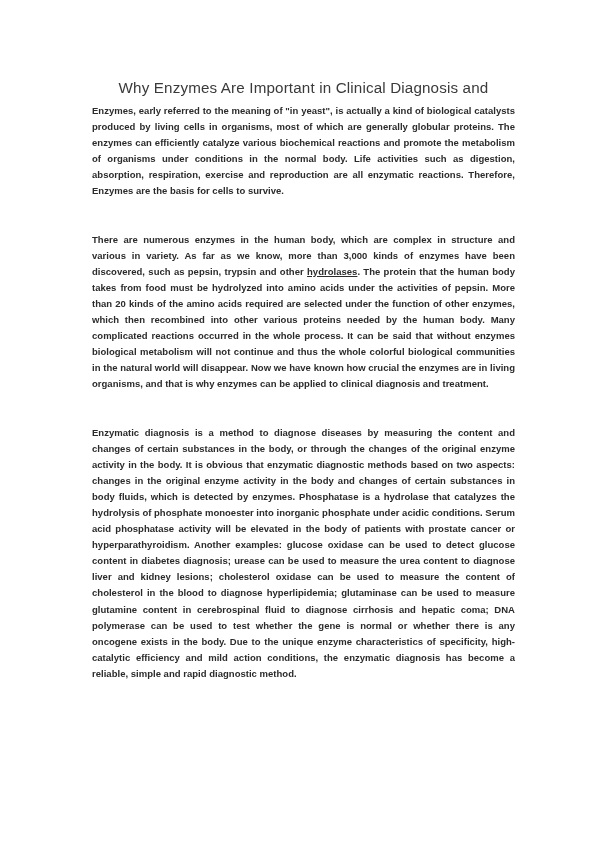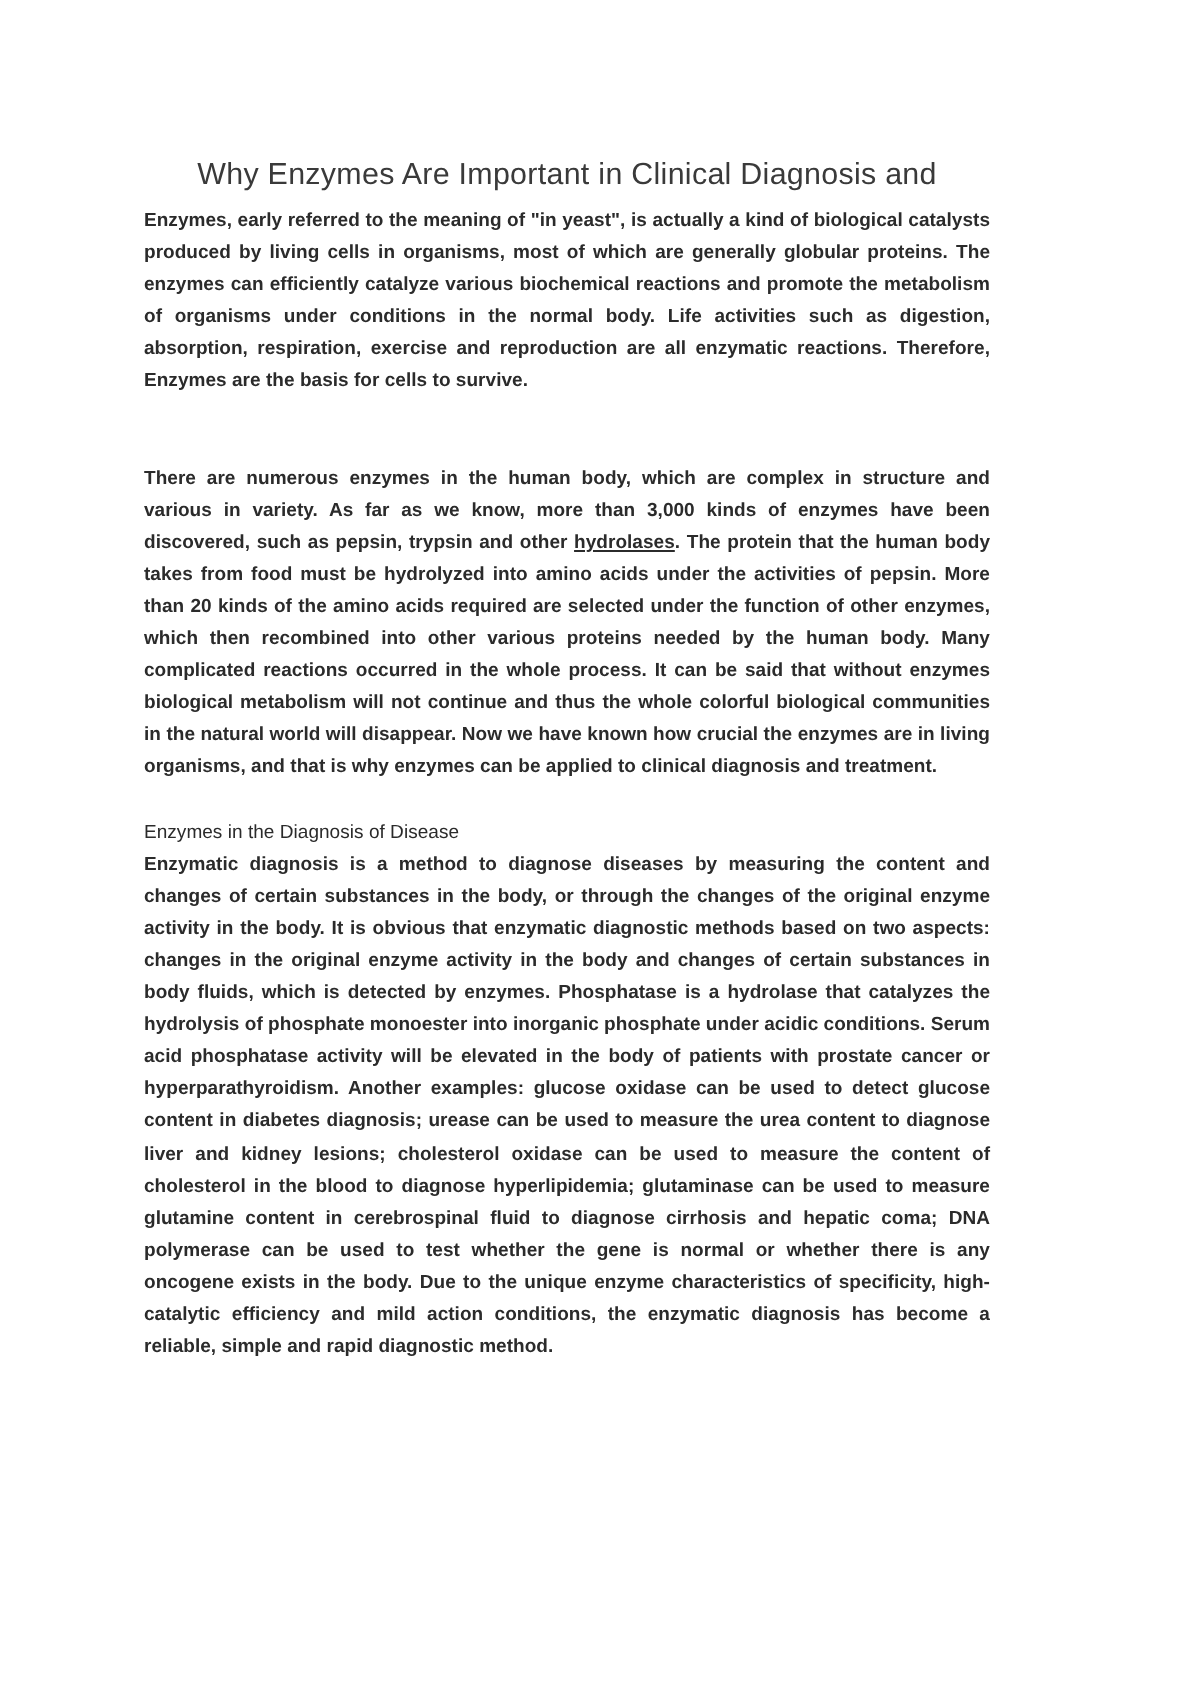--- a/index.html
+++ b/index.html
@@ -18,21 +18,21 @@
   .page {
     position: relative;
     width: 600px;
     height: 848px;
     background: #ffffff;
     box-sizing: border-box;
   }
 
   .content {
     position: absolute;
-    left: 72px;
+    left: 92px;
     top: 0;
     width: 423px;
   }
 
   .doc-title {
     margin: 0;
     padding-top: 72px;
     text-align: center;
     font-size: 15.2px;
     font-weight: 400;
@@ -84,19 +84,18 @@
   <div class="content">
 
     <h1 class="doc-title">
       <span class="title-line">Why Enzymes Are Important in Clinical Diagnosis and</span>
     </h1>
 
     <p class="para p1">Enzymes, early referred to the meaning of "in yeast", is actually a kind of biological catalysts produced by living cells in organisms, most of which are generally globular proteins. The enzymes can efficiently catalyze various biochemical reactions and promote the metabolism of organisms under conditions in the normal body. Life activities such as digestion, absorption, respiration, exercise and reproduction are all enzymatic reactions. Therefore, Enzymes are the basis for cells to survive.</p>
 
     <p class="para"><span>There are numerous enzymes in the human body, which are complex in structure and various in variety. As far as we know, more than 3,000 kinds of enzymes have been discovered, such as pepsin, trypsin and other </span><a class="inline-link" href="#">hydrolases</a><span>. The protein that the human body takes from food must be hydrolyzed into amino acids under the activities of pepsin. More than 20 kinds of the amino acids required are selected under the function of other enzymes, which then recombined into other various proteins needed by the human body. Many complicated reactions occurred in the whole process. It can be said that without enzymes biological metabolism will not continue and thus the whole colorful biological communities in the natural world will disappear. Now we have known how crucial the enzymes are in living organisms, and that is why enzymes can be applied to clinical diagnosis and treatment.</span></p>
 
-    <h2 class="subhead">Enzymes in the Diagnosis of Disease</h2>
 
     <p class="para">Enzymatic diagnosis is a method to diagnose diseases by measuring the content and changes of certain substances in the body, or through the changes of the original enzyme activity in the body. It is obvious that enzymatic diagnostic methods based on two aspects: changes in the original enzyme activity in the body and changes of certain substances in body fluids, which is detected by enzymes. Phosphatase is a hydrolase that catalyzes the hydrolysis of phosphate monoester into inorganic phosphate under acidic conditions. Serum acid phosphatase activity will be elevated in the body of patients with prostate cancer or hyperparathyroidism. Another examples: glucose oxidase can be used to detect glucose content in diabetes diagnosis; urease can be used to measure the urea content to diagnose liver and kidney lesions; cholesterol oxidase can be used to measure the content of cholesterol in the blood to diagnose hyperlipidemia; glutaminase can be used to measure glutamine content in cerebrospinal fluid to diagnose cirrhosis and hepatic coma; DNA polymerase can be used to test whether the gene is normal or whether there is any oncogene exists in the body. Due to the unique enzyme characteristics of specificity, high-catalytic efficiency and mild action conditions, the enzymatic diagnosis has become a reliable, simple and rapid diagnostic method.</p>
 
 
   </div>
 </div>
 
 </body></html>

